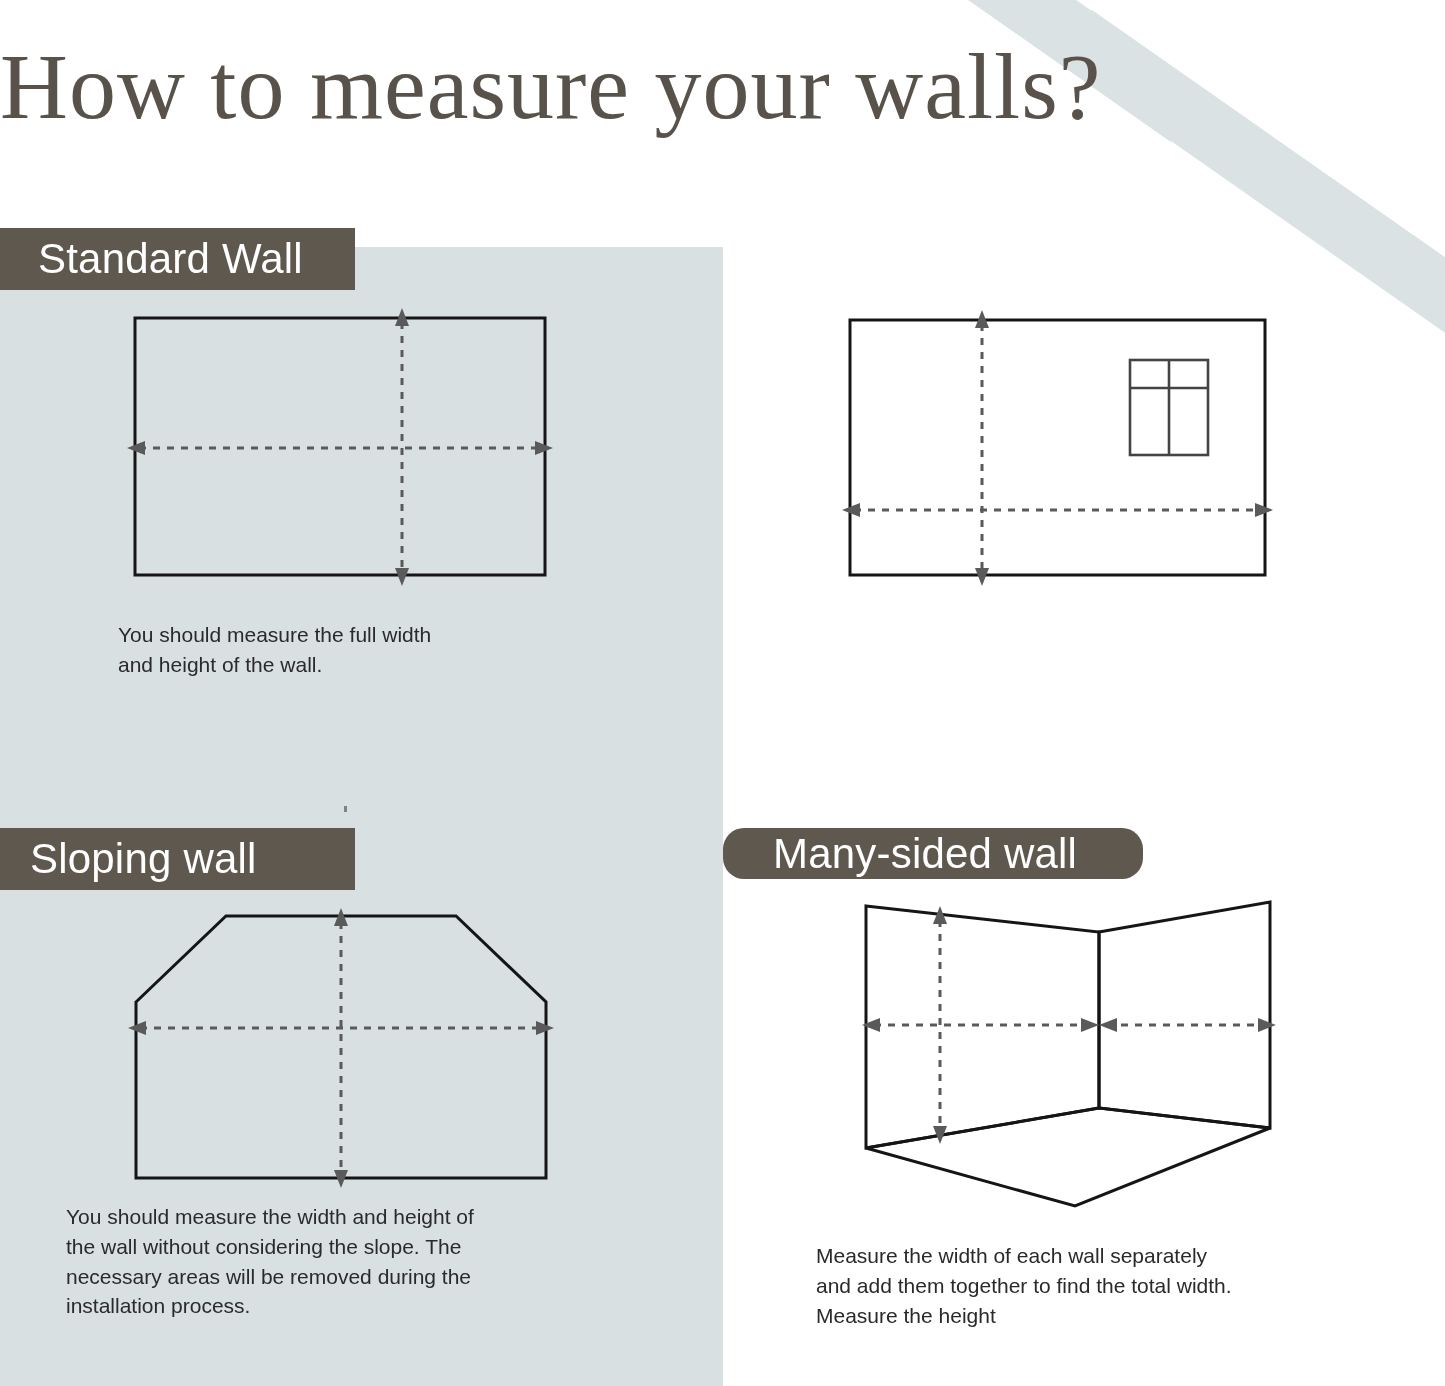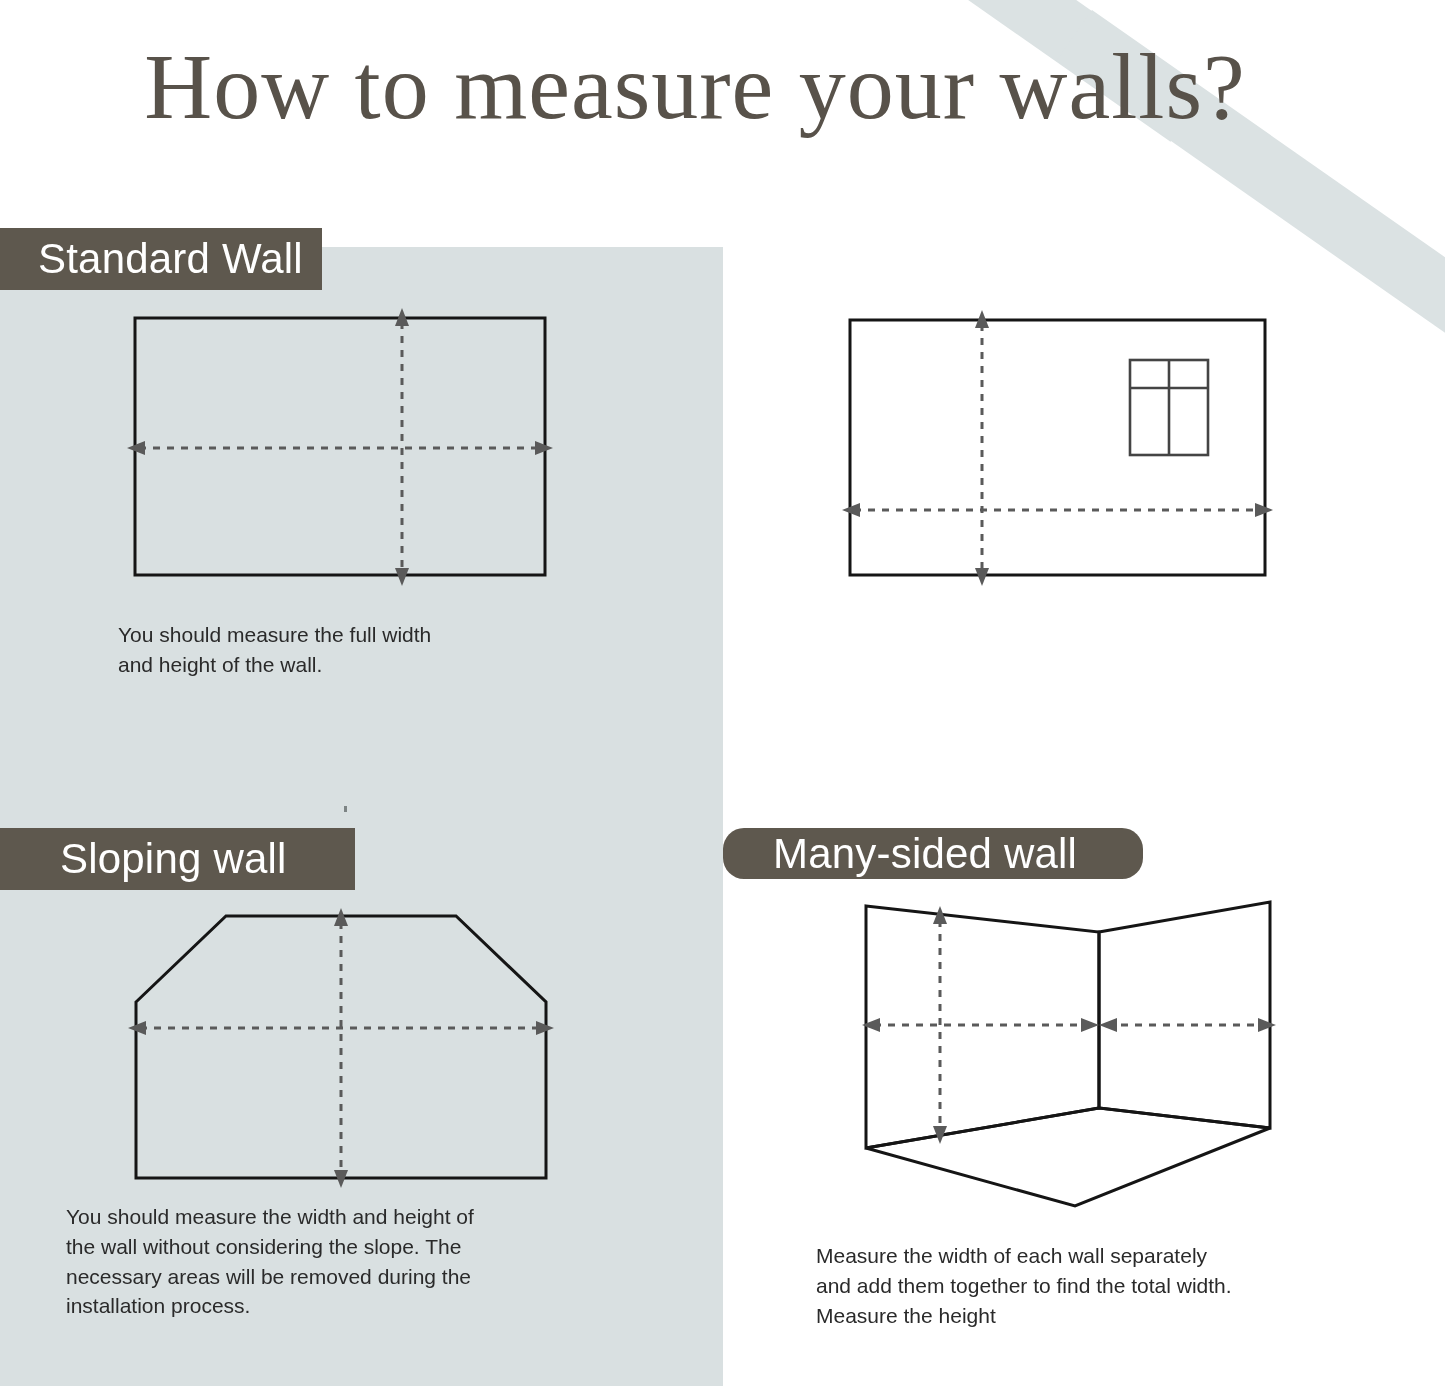--- a/index.html
+++ b/index.html
@@ -32,29 +32,29 @@
   .hdr{
     position:absolute;
     background:#5e584e;
     color:#ffffff;
     display:flex;align-items:center;
     font-size:42px;
     letter-spacing:.2px;
     box-sizing:border-box;
   }
   .hdr span{display:block;white-space:nowrap;}
-  .hdr-standard{left:0;top:228px;width:322px;height:62px;padding-left:38px;}
+  .hdr-standard{left:0;top:228px;width:355px;height:62px;padding-left:38px;}
   .hdr-obstacles{left:677px;top:234px;width:485px;height:62px;padding-left:68px;}
-  .hdr-sloping{left:0;top:828px;width:355px;height:62px;padding-left:60px;}
+  .hdr-sloping{left:0;top:828px;width:355px;height:62px;padding-left:30px;}
   .hdr-many{left:723px;top:828px;width:420px;height:51px;padding-left:50px;border-radius:21px;}
 
   
   .page-title{
     position:absolute;left:0;top:32px;width:1390px;
-    text-align:center;
+    text-align:left;
     font-family:"Liberation Serif", serif;
     font-size:94px;
     color:#58524a;
     letter-spacing:1px;
     white-space:nowrap;
   }
 
   
   .caption{
     position:absolute;

